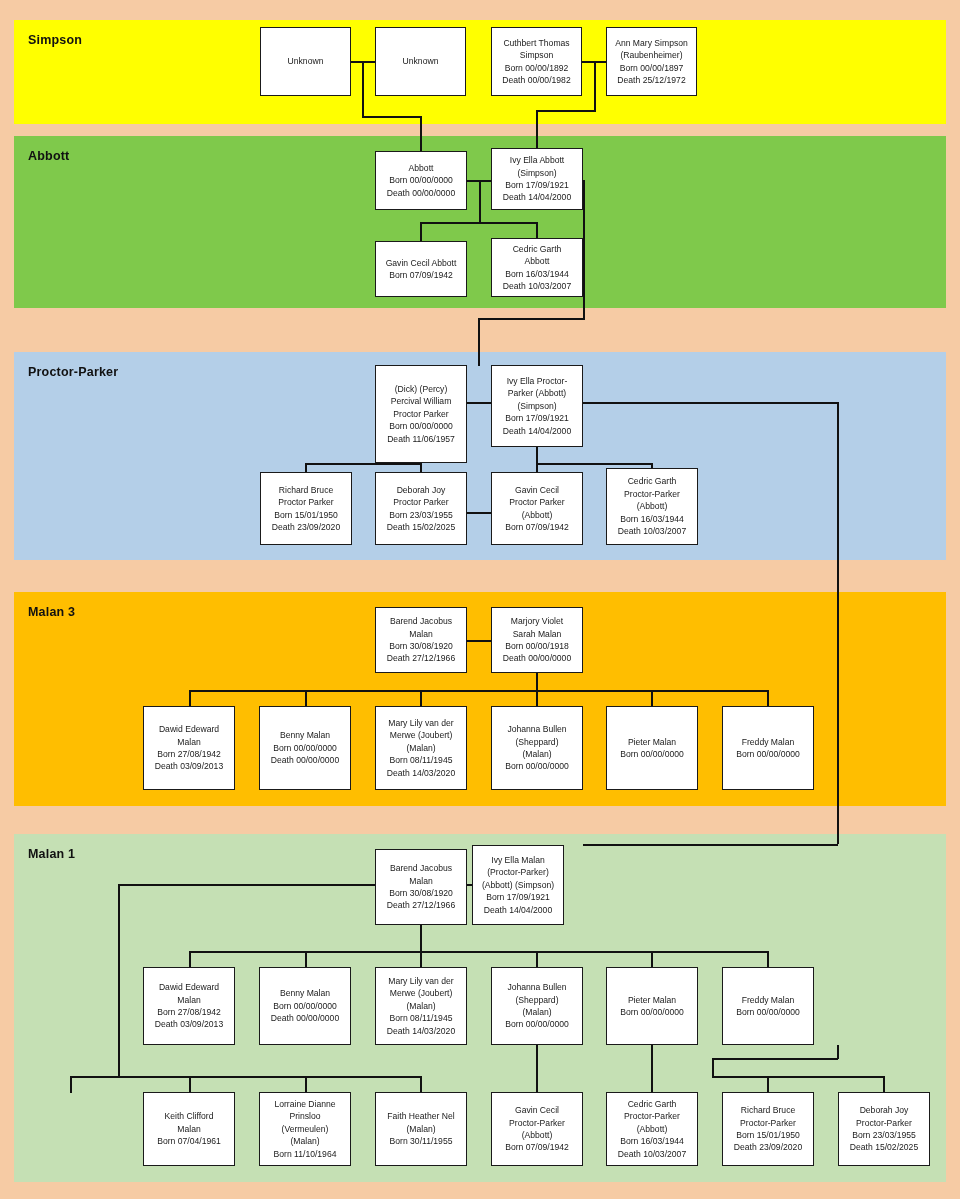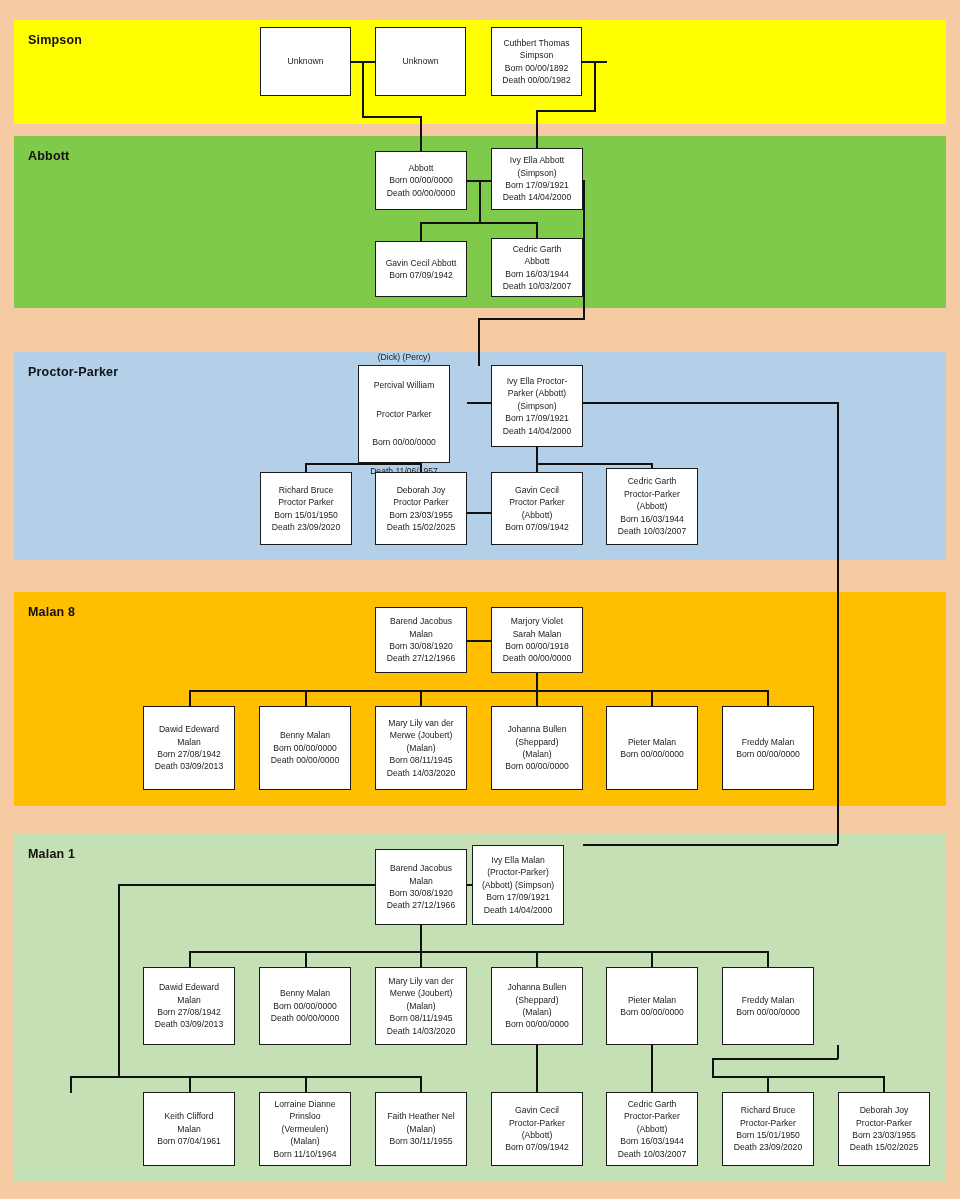--- a/index.html
+++ b/index.html
@@ -53,21 +53,21 @@
 <body>
 
 <div id="tree">
     <div class="band" style="left: 14px; top: 20px; width: 932px; height: 104px; background: rgb(255, 255, 0);"></div>
     <div class="band-label" style="left: 28px; top: 33px;">Simpson</div>
     <div class="band" style="left: 14px; top: 136px; width: 932px; height: 172px; background: rgb(127, 201, 75);"></div>
     <div class="band-label" style="left: 28px; top: 149px;">Abbott</div>
     <div class="band" style="left: 14px; top: 352px; width: 932px; height: 208px; background: rgb(180, 207, 232);"></div>
     <div class="band-label" style="left: 28px; top: 365px;">Proctor-Parker</div>
     <div class="band" style="left: 14px; top: 592px; width: 932px; height: 214px; background: rgb(255, 190, 0);"></div>
-    <div class="band-label" style="left: 28px; top: 605px;">Malan 8</div>
+    <div class="band-label" style="left: 28px; top: 605px;">Malan 3</div>
     <div class="band" style="left: 14px; top: 834px; width: 932px; height: 348px; background: rgb(197, 224, 180);"></div>
     <div class="band-label" style="left: 28px; top: 847px;">Malan 1</div>
     <div class="conn h" style="left: 351px; top: 61px; width: 25px;"></div>
     <div class="conn v" style="left: 362px; top: 61px; height: 57px;"></div>
     <div class="conn h" style="left: 362px; top: 116px; width: 60px;"></div>
     <div class="conn v" style="left: 420px; top: 116px; height: 36px;"></div>
     <div class="conn h" style="left: 582px; top: 61px; width: 25px;"></div>
     <div class="conn v" style="left: 594px; top: 61px; height: 51px;"></div>
     <div class="conn h" style="left: 536px; top: 110px; width: 58px;"></div>
     <div class="conn v" style="left: 536px; top: 110px; height: 39px;"></div>
@@ -131,20 +131,26 @@
     </div>
     <div class="node" style="left: 375px; top: 27px; width: 91px; height: 69px;">
       <span class="ln">Unknown</span>
     </div>
     <div class="node" style="left: 491px; top: 27px; width: 91px; height: 69px;">
       <span class="ln">Cuthbert Thomas</span>
       <span class="ln">Simpson</span>
       <span class="ln">Born 00/00/1892</span>
       <span class="ln">Death 00/00/1982</span>
     </div>
+    <div class="node" style="left: 606px; top: 27px; width: 91px; height: 69px;">
+      <span class="ln">Ann Mary Simpson</span>
+      <span class="ln">(Raubenheimer)</span>
+      <span class="ln">Born 00/00/1897</span>
+      <span class="ln">Death 25/12/1972</span>
+    </div>
     <div class="node" style="left: 375px; top: 151px; width: 92px; height: 59px;">
       <span class="ln">Abbott</span>
       <span class="ln">Born 00/00/0000</span>
       <span class="ln">Death 00/00/0000</span>
     </div>
     <div class="node" style="left: 491px; top: 148px; width: 92px; height: 62px;">
       <span class="ln">Ivy Ella Abbott</span>
       <span class="ln">(Simpson)</span>
       <span class="ln">Born 17/09/1921</span>
       <span class="ln">Death 14/04/2000</span>
@@ -152,21 +158,21 @@
     <div class="node" style="left: 375px; top: 241px; width: 92px; height: 56px;">
       <span class="ln">Gavin Cecil Abbott</span>
       <span class="ln">Born 07/09/1942</span>
     </div>
     <div class="node" style="left: 491px; top: 238px; width: 92px; height: 59px;">
       <span class="ln">Cedric Garth</span>
       <span class="ln">Abbott</span>
       <span class="ln">Born 16/03/1944</span>
       <span class="ln">Death 10/03/2007</span>
     </div>
-    <div class="node" style="left: 358px; top: 365px; width: 92px; height: 98px; gap: 16px;">
+    <div class="node" style="left: 375px; top: 365px; width: 92px; height: 98px;">
       <span class="ln">(Dick) (Percy)</span>
       <span class="ln">Percival William</span>
       <span class="ln">Proctor Parker</span>
       <span class="ln">Born 00/00/0000</span>
       <span class="ln">Death 11/06/1957</span>
     </div>
     <div class="node" style="left: 491px; top: 365px; width: 92px; height: 82px;">
       <span class="ln">Ivy Ella Proctor-</span>
       <span class="ln">Parker (Abbott)</span>
       <span class="ln">(Simpson)</span>

